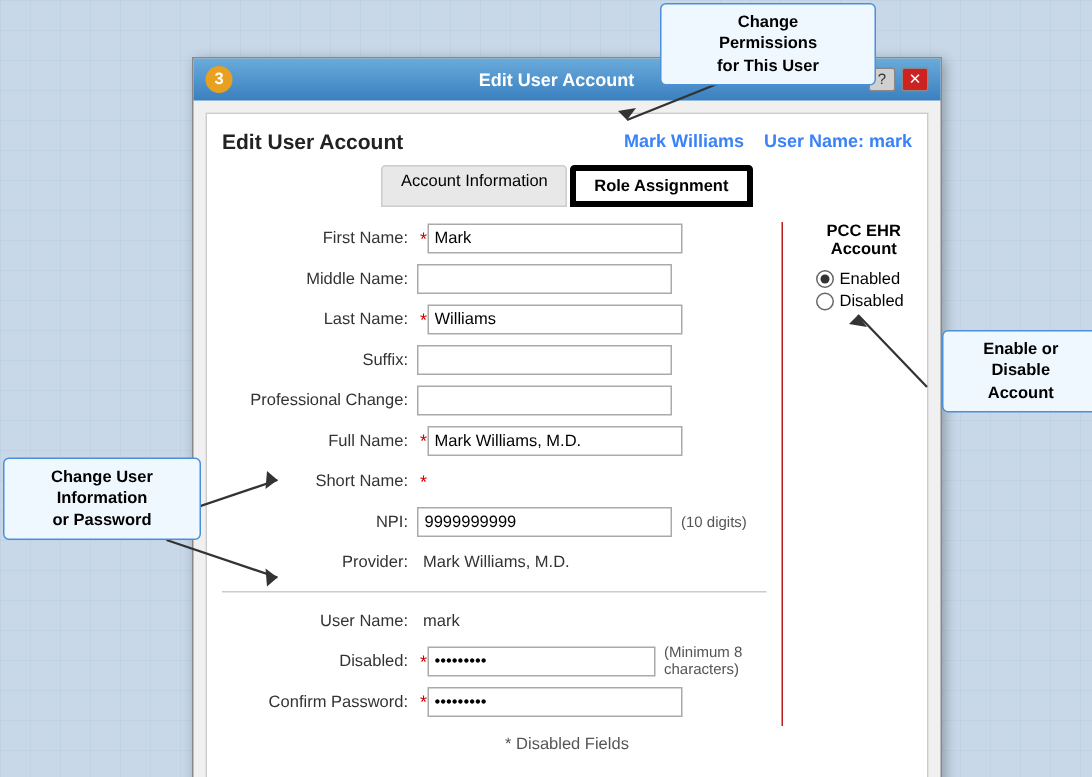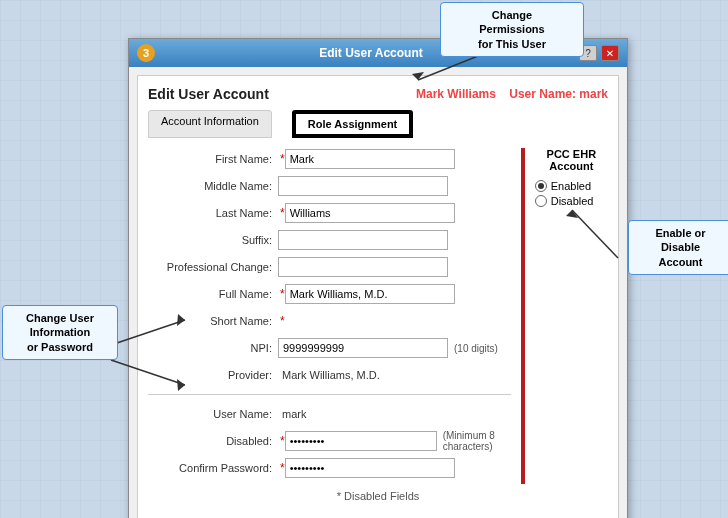--- a/index.html
+++ b/index.html
@@ -36,21 +36,21 @@
       width: 144px;
     }
     .callout-enable {
       top: 220px;
       left: 628px;
       width: 105px;
     }
     .callout-change {
       top: 305px;
       left: 2px;
-      width: 116px;
+      width: 132px;
     }
 
     
     .dialog {
       position: absolute;
       top: 38px;
       left: 128px;
       width: 500px;
       background: #f0f0f0;
       border: 1px solid #888;
@@ -122,28 +122,29 @@
       margin-bottom: 8px;
     }
     .dialog-header-title {
       font-size: 14px;
       font-weight: bold;
       color: #222;
     }
     .dialog-header-user {
       font-size: 12px;
       font-weight: bold;
-      color: #ef4444;
+      color: #3b82f6;
     }
 
     
     .tabs {
       display: flex;
-      gap: 20px;
+      gap: 2px;
       margin-bottom: 10px;
+      justify-content: center;
     }
     .tab {
       padding: 4px 12px;
       border: 1px solid #ccc;
       background: #e8e8e8;
       cursor: pointer;
       font-size: 11px;
       border-radius: 3px 3px 0 0;
     }
     .tab.active {
@@ -193,22 +194,22 @@
       padding-left: 4px;
     }
     .required-star {
       color: #cc0000;
       margin-left: 2px;
     }
 
     
     .right-panel {
       width: 130px;
-      padding-left: 10px;
-      border-left: 4px solid #b91c1c;
+      padding-left: 22px;
+      border-left: 1px solid #b91c1c;
     }
     .right-panel-title {
       font-size: 11px;
       font-weight: bold;
       margin-bottom: 8px;
       text-align: center;
     }
     .radio-group { margin-bottom: 4px; }
     .radio-item {
       display: flex;

